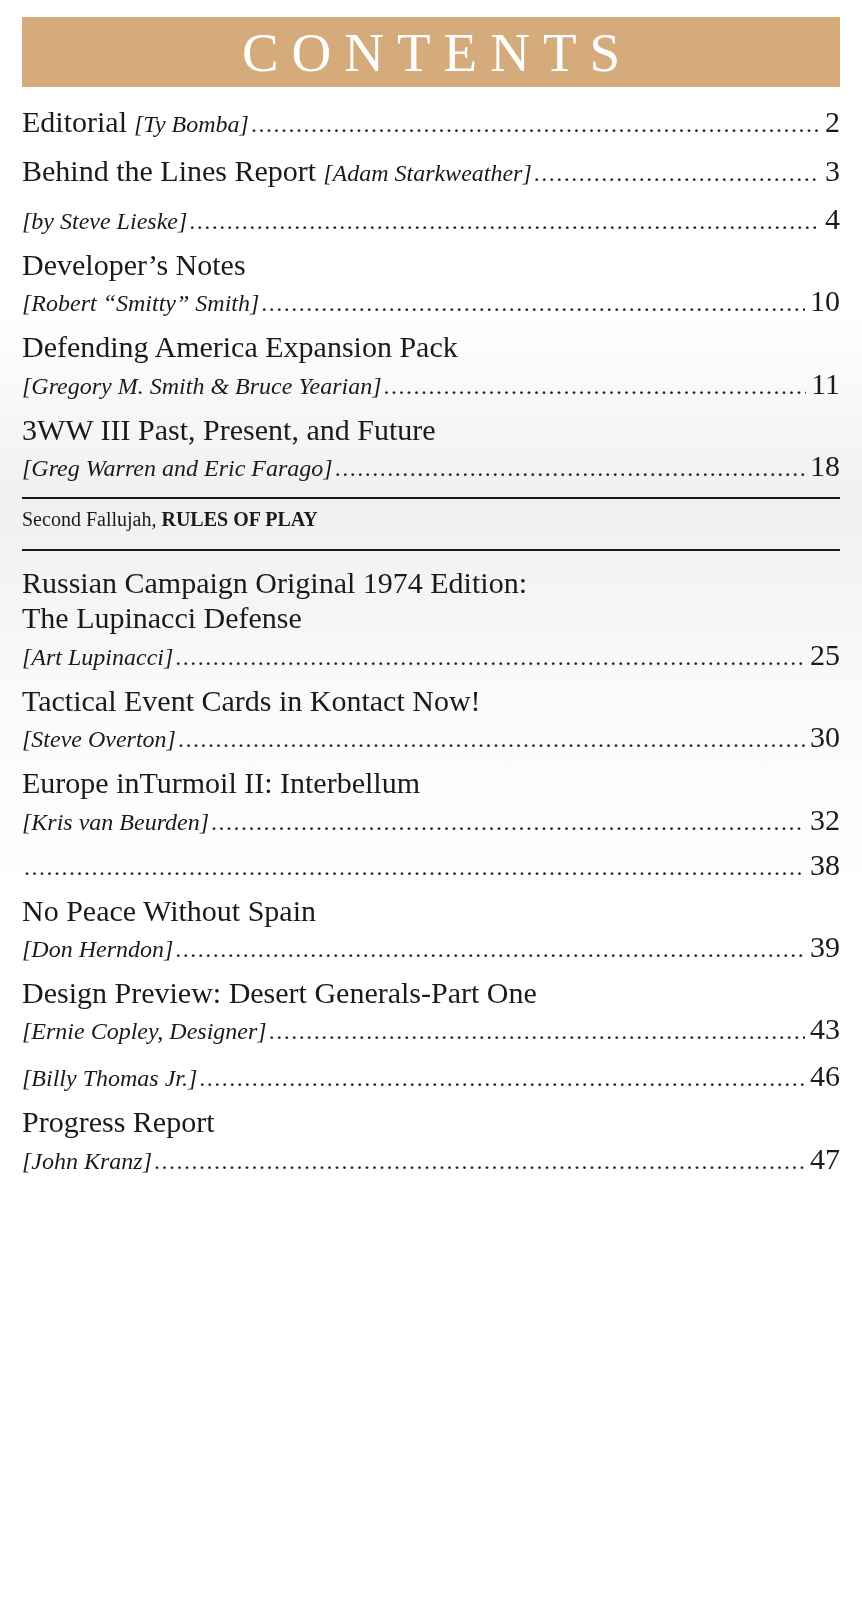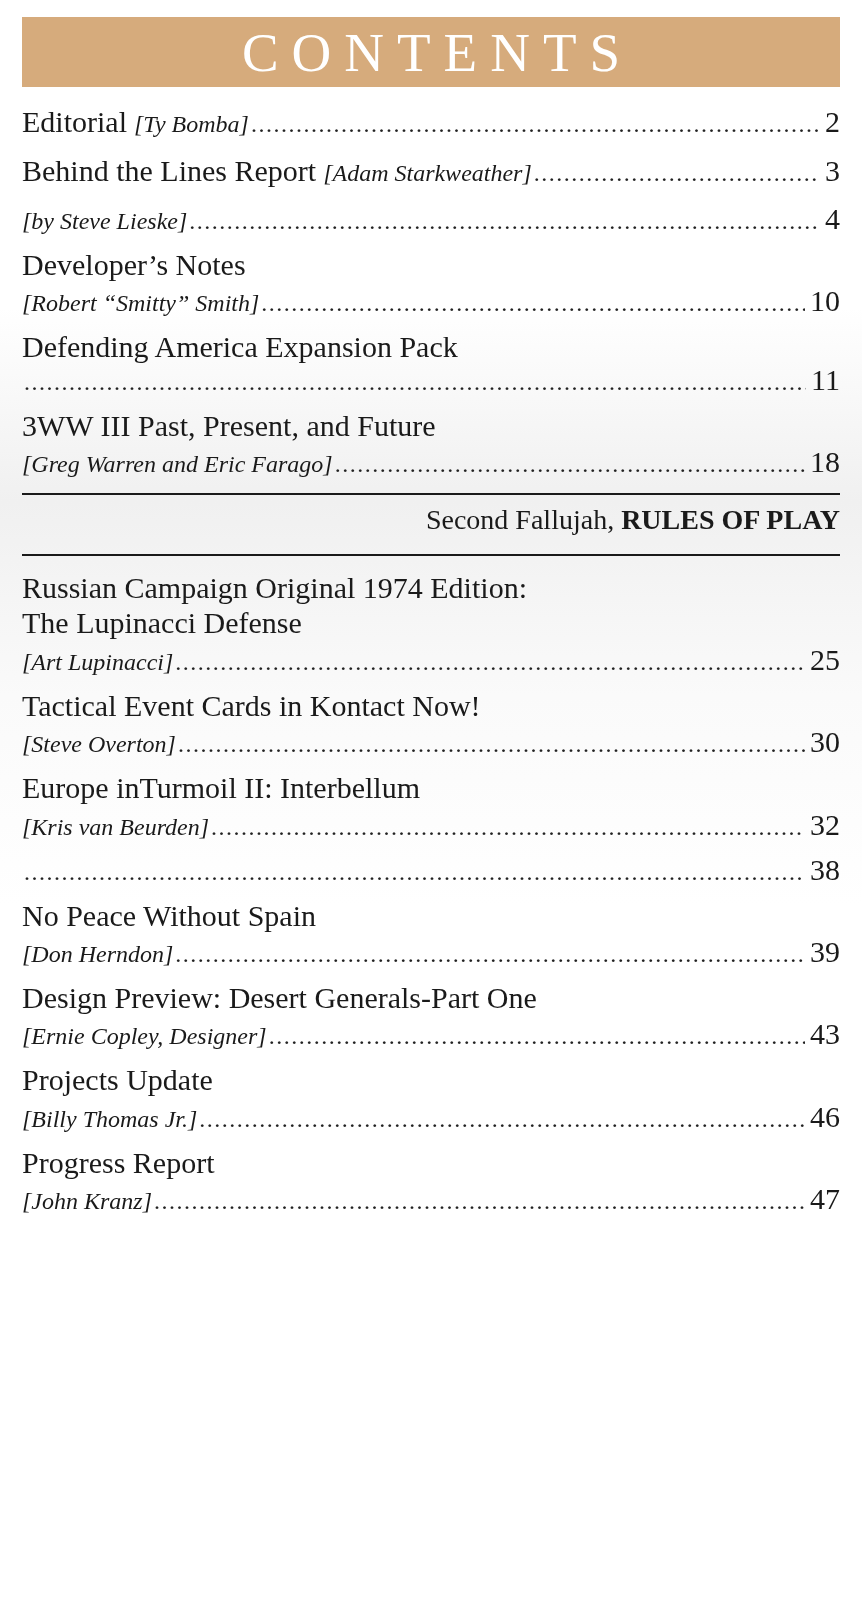--- a/index.html
+++ b/index.html
@@ -89,22 +89,22 @@
   .row2 {
     margin-top: -2px;
   }
 
   
   .rule {
     border-top: 2px solid #1a1a1a;
     margin: 9px 0 0 0;
   }
   .section-head {
-    text-align: right;
-    font-size: 28px;
+    text-align: left;
+    font-size: 20px;
     padding: 9px 0 9px 0;
   }
   .section-head .bold {
     font-weight: bold;
   }
 </style>
 </head>
 <body>
 
 <div class="page">
@@ -150,20 +150,21 @@
         <span class="dots">................................................................................................................................</span>
         <span class="pg">10</span>
       </div>
     </div>
 
     <div class="entry">
       <div class="line">
         <span class="ttl">Defending America Expansion Pack</span>
       </div>
       <div class="line row2">
+        <span class="auth nolead">[Gregory M. Smith &amp; Bruce Yearian]</span>
         <span class="dots">................................................................................................................................</span>
         <span class="pg">11</span>
       </div>
     </div>
 
     <div class="entry">
       <div class="line">
         <span class="ttl">3WW III Past, Present, and Future</span>
       </div>
       <div class="line row2">
@@ -242,23 +243,20 @@
         <span class="ttl">Design Preview: Desert Generals-Part One</span>
       </div>
       <div class="line row2">
         <span class="auth nolead">[Ernie Copley, Designer]</span>
         <span class="dots">................................................................................................................................</span>
         <span class="pg">43</span>
       </div>
     </div>
 
     <div class="entry">
-      <div class="line">
-        <span class="ttl">Projects Update</span>
-      </div>
       <div class="line row2">
         <span class="auth nolead">[Billy Thomas Jr.]</span>
         <span class="dots">................................................................................................................................</span>
         <span class="pg">46</span>
       </div>
     </div>
 
     <div class="entry">
       <div class="line">
         <span class="ttl">Progress Report</span>

